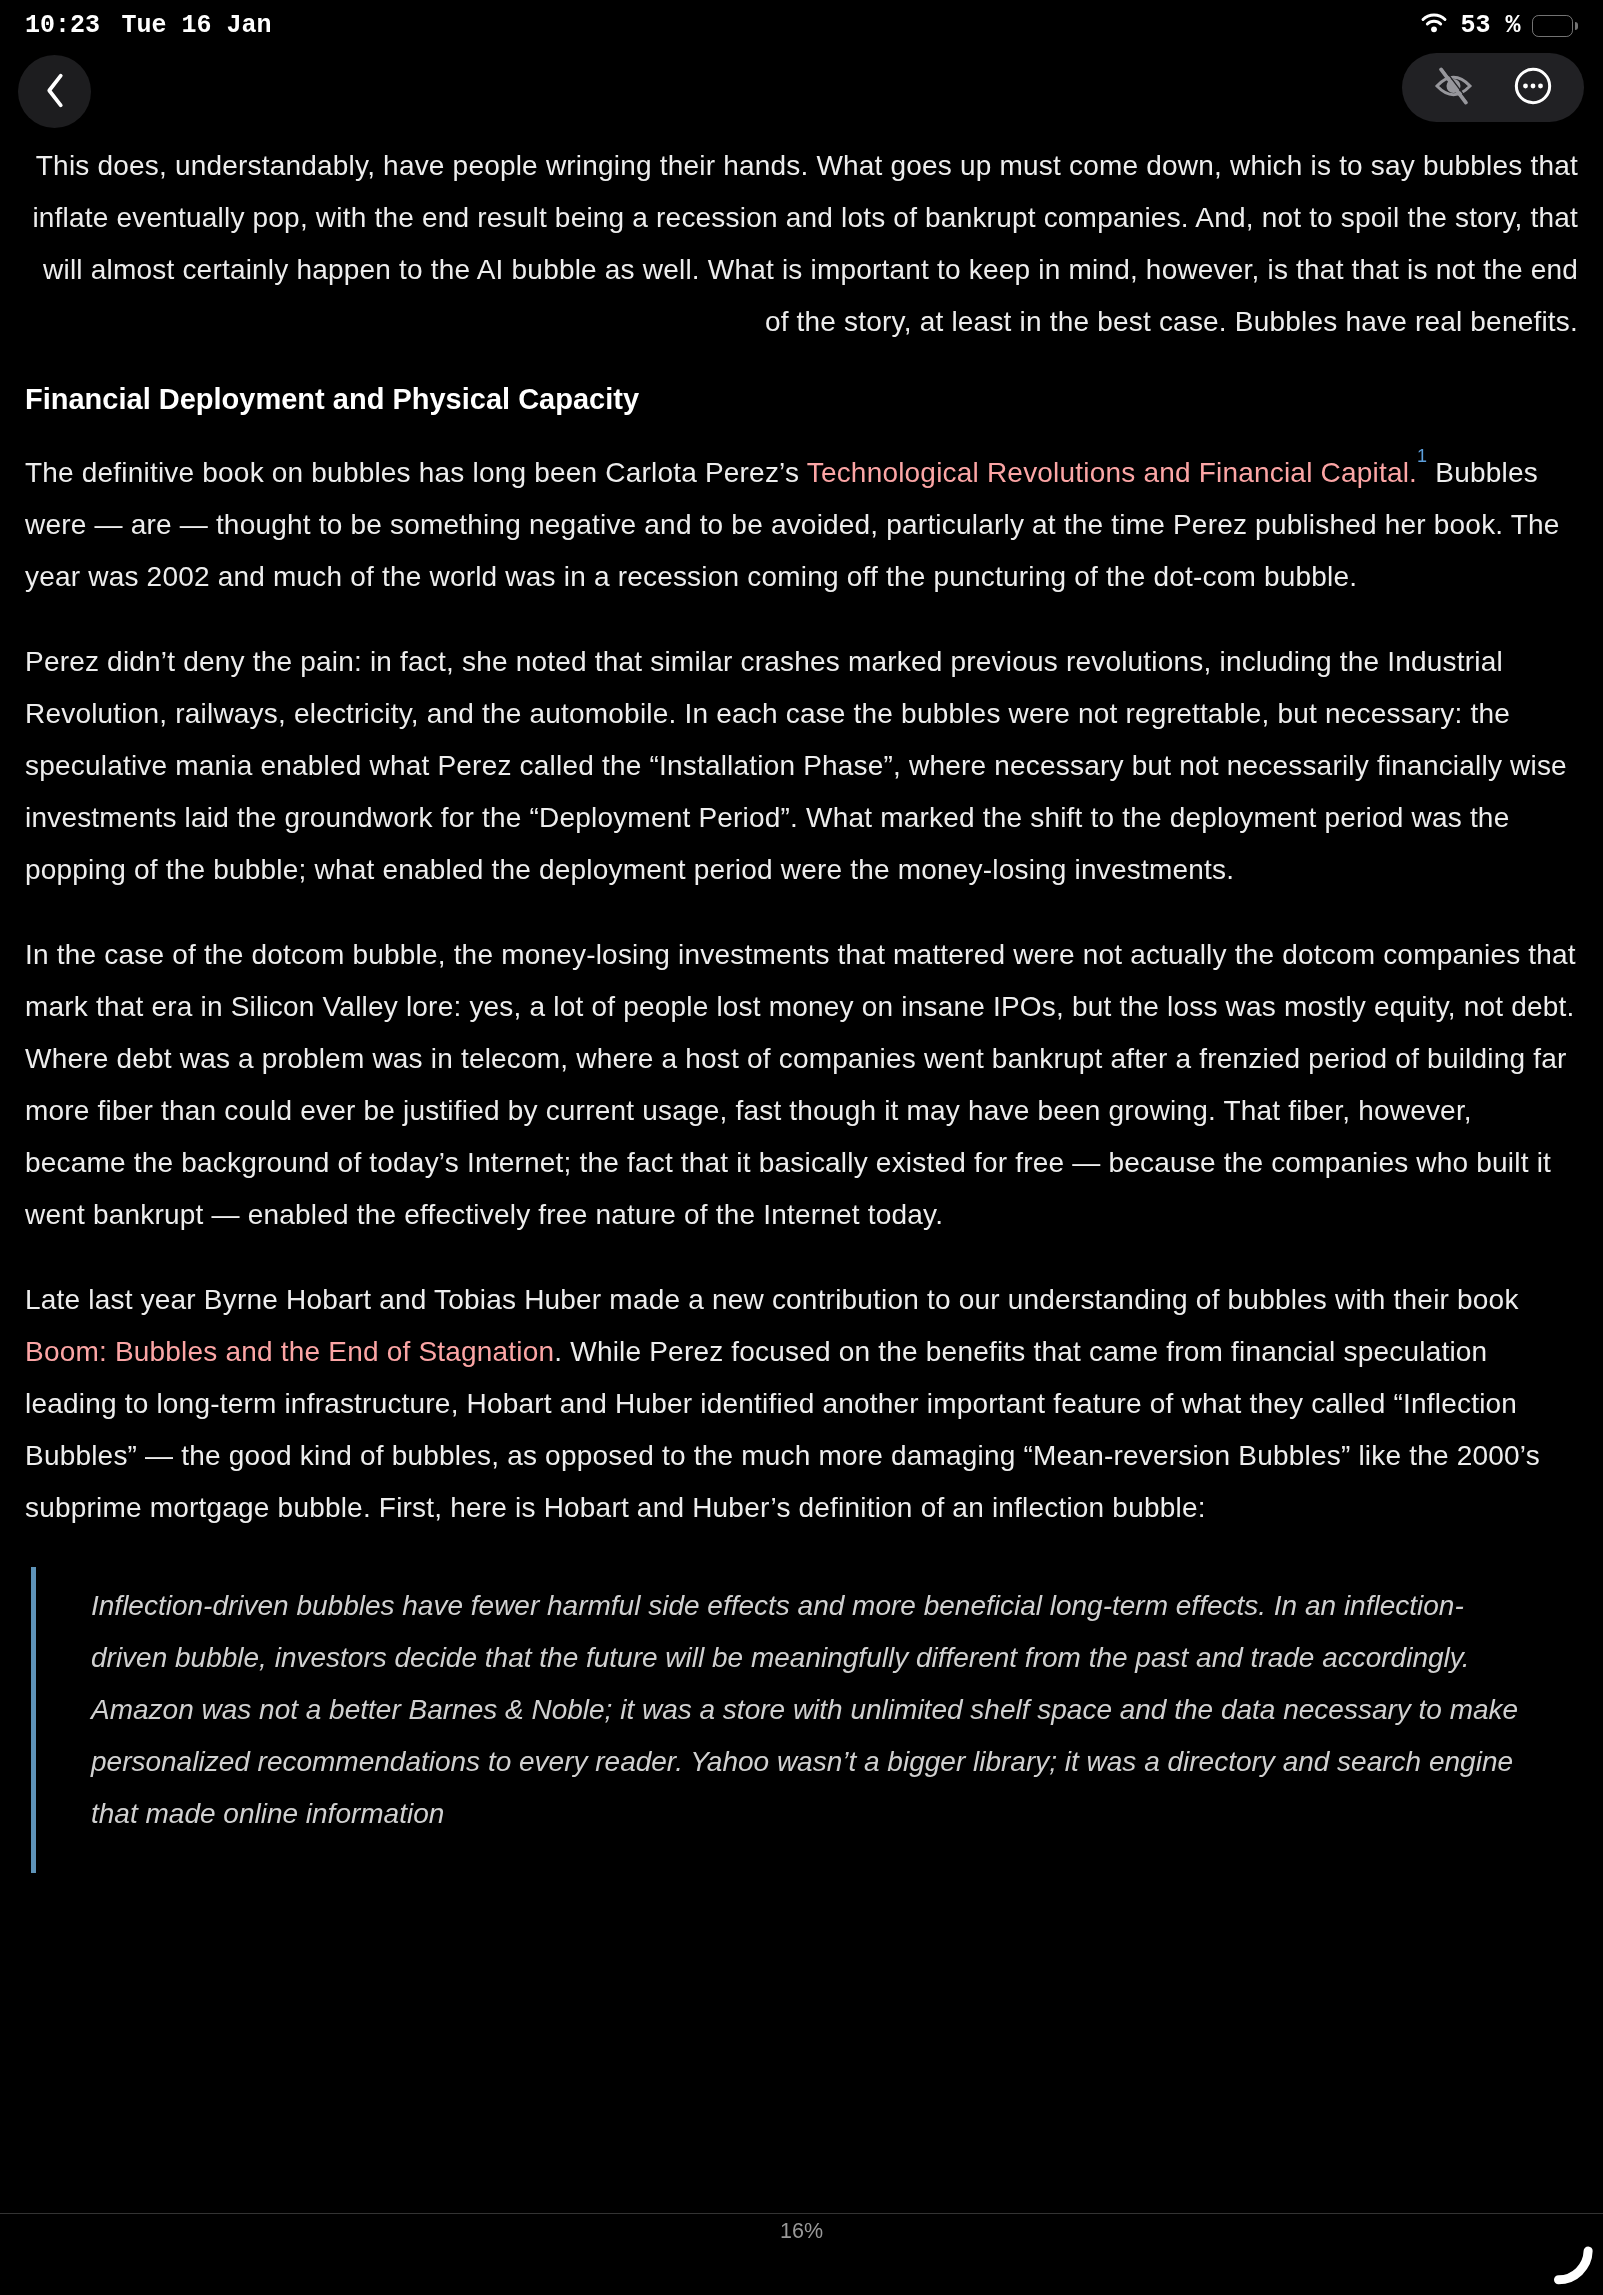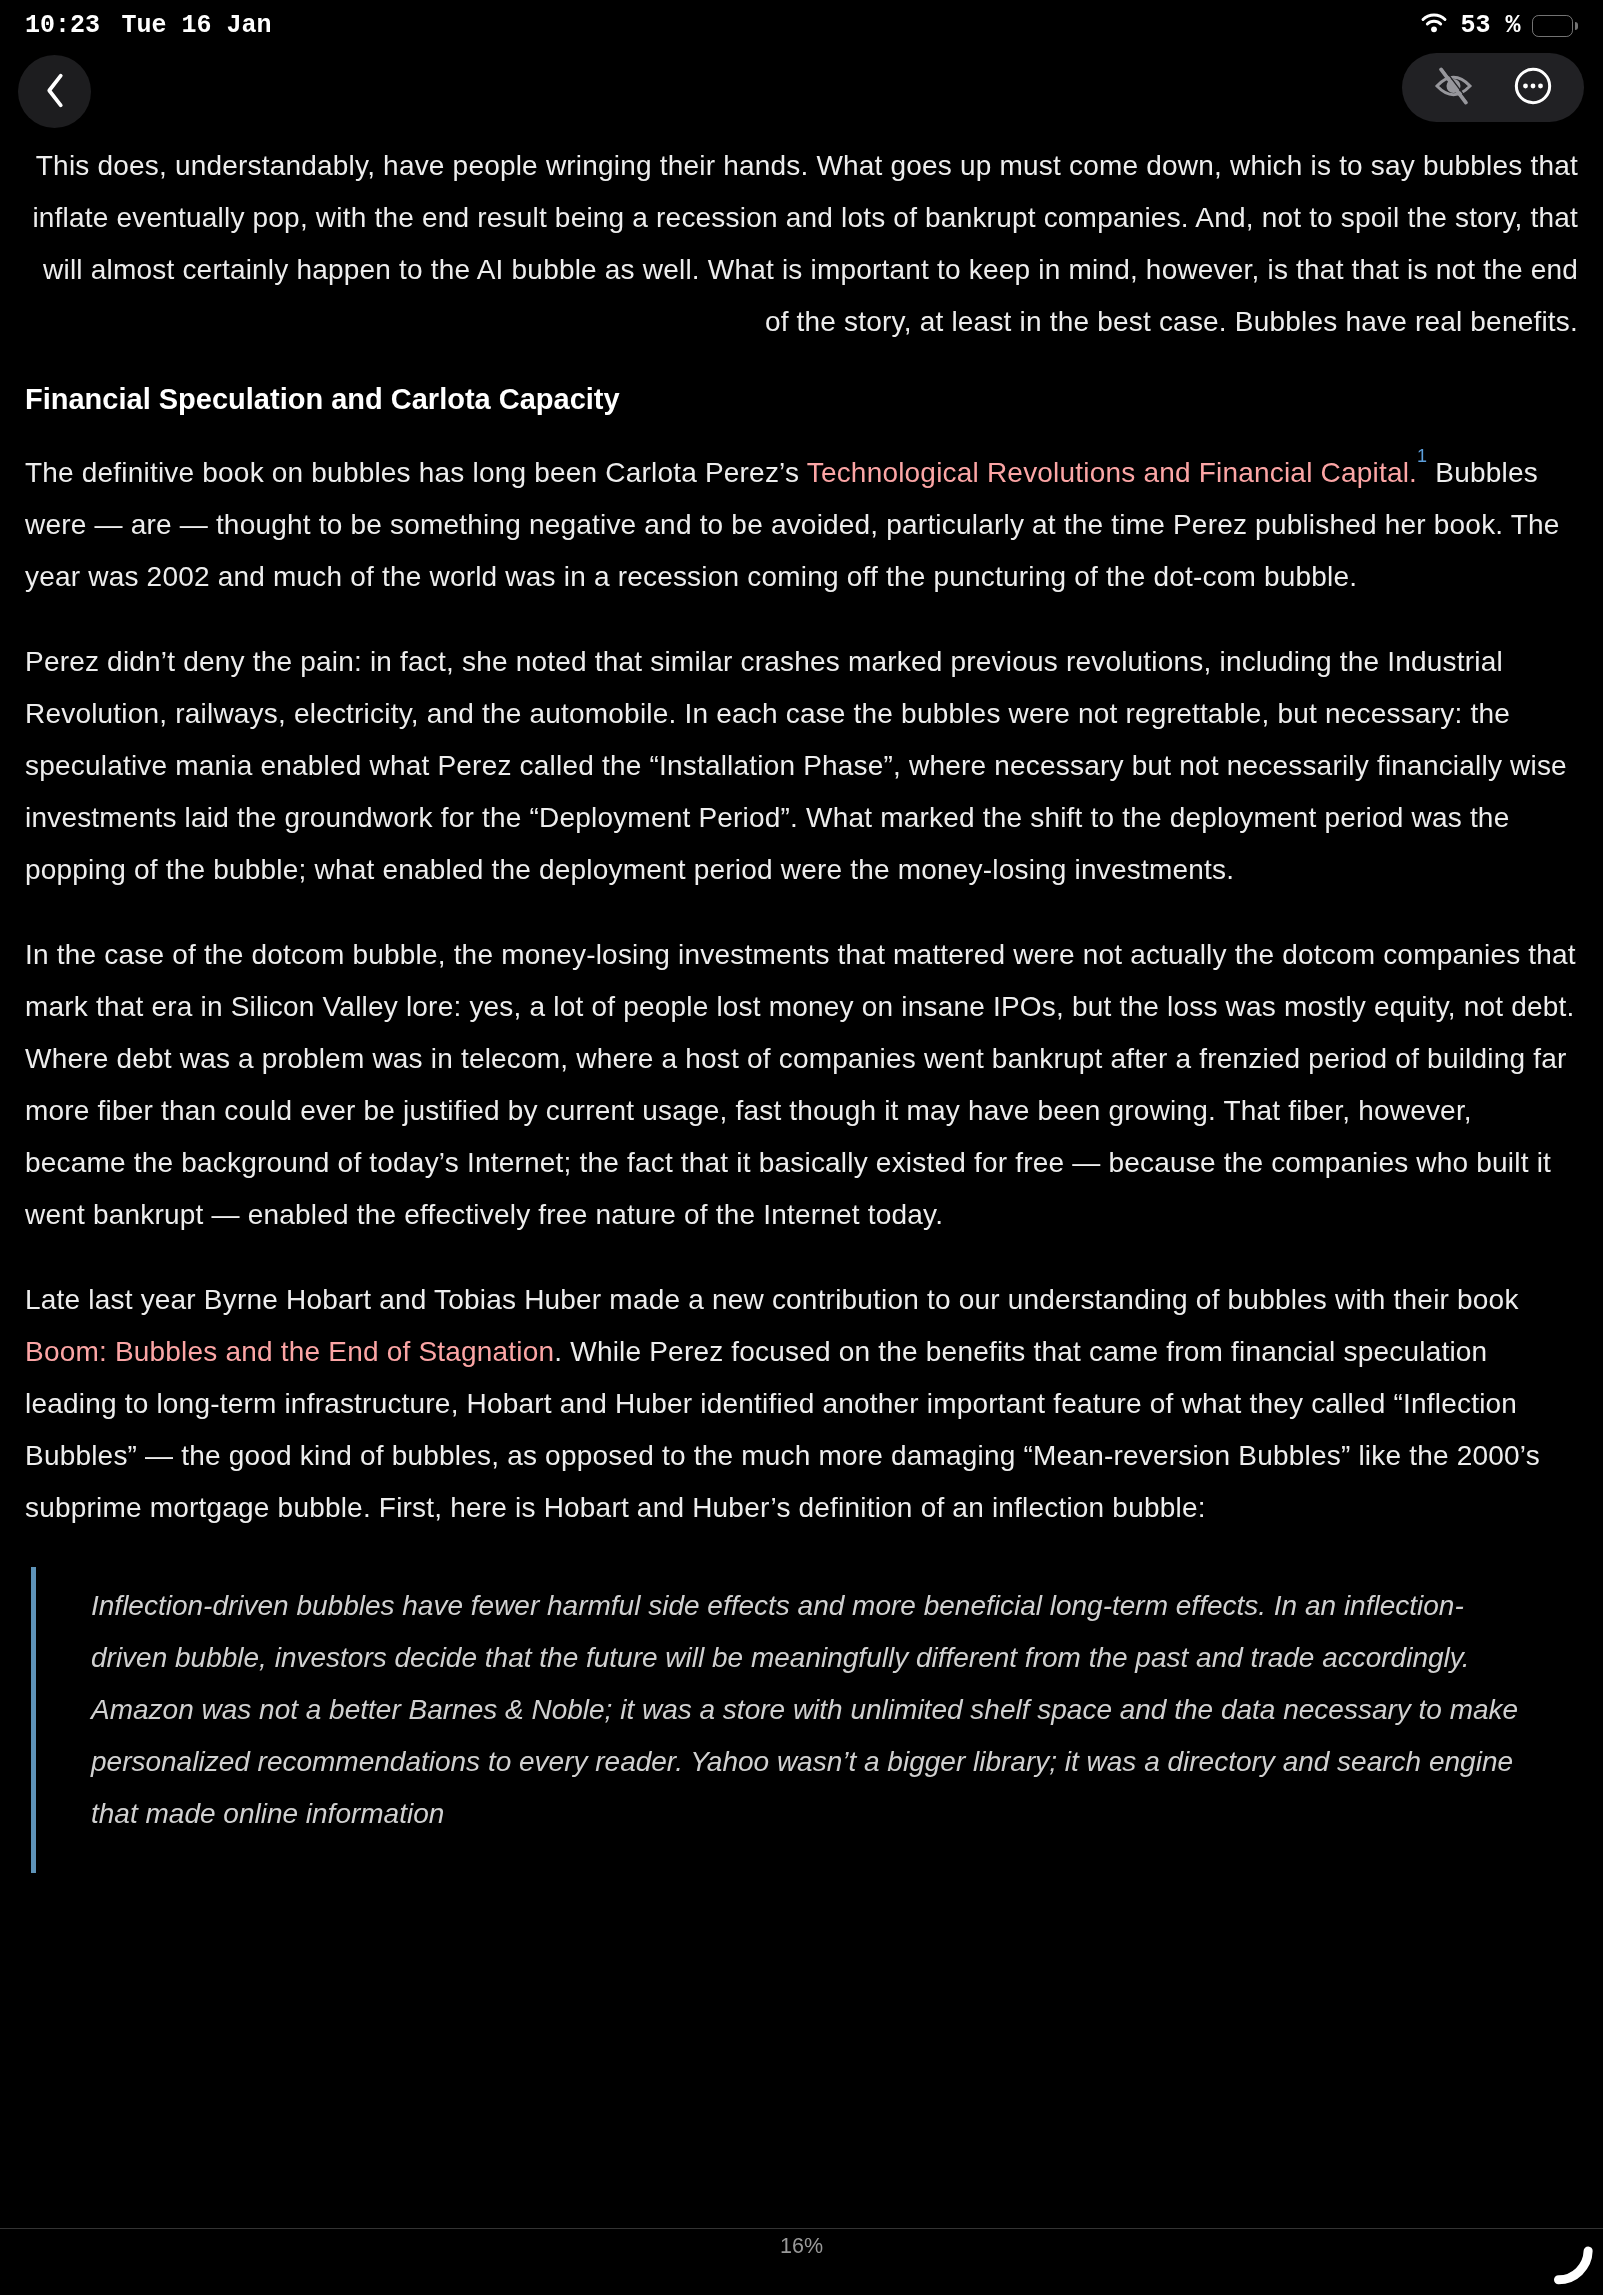--- a/index.html
+++ b/index.html
@@ -69,21 +69,21 @@
   }
   .article blockquote {
     margin: 23px 0 0 6px;
     border-left: 5.8px solid #5e93b8;
     padding: 13.2px 50px 33px 55px;
     font-style: italic; color: #d0d0d0;
     font-size: 28px; line-height: 52px;
   }
   
   .footer {
-    position: absolute; left: 0; right: 0; bottom: 0; height: 67px;
+    position: absolute; left: 0; right: 0; bottom: 0; height: 82px;
     background: #000; border-top: 0.8px solid #333;
     display: flex; justify-content: center;
   }
   .progress-label {
     color: #999; font-size: 21.5px; margin-top: 5px;
   }
   .progress-arc {
     position: absolute; right: 5px; bottom: 6.6px; width: 51px; height: 51px;
   }
 </style>
@@ -137,21 +137,21 @@
         <circle cx="15" cy="24" r="2.9" fill="#fff"></circle>
         <circle cx="24" cy="24" r="2.9" fill="#fff"></circle>
         <circle cx="33" cy="24" r="2.9" fill="#fff"></circle>
       </svg>
     </span>
   </button>
 </div>
 
 <article class="article">
     <p><span>This does, understandably, have people wringing their hands. What goes up must come down, which is to say bubbles that inflate eventually pop, with the end result being a recession and lots of bankrupt companies. And, not to spoil the story, that will almost certainly happen to the AI bubble as well. What is important to keep in mind, however, is that that is not the end of the story, at least in the best case. Bubbles have real benefits.</span></p>
-    <h3><span>Financial Speculation and Carlota Capacity</span></h3>
+    <h3><span>Financial Deployment and Physical Capacity</span></h3>
     <p><span>The definitive book on bubbles has long been Carlota Perez’s </span><a class="link" href="#">Technological Revolutions and Financial Capital.</a><sup class="footnote">1</sup><span> Bubbles were — are — thought to be something negative and to be avoided, particularly at the time Perez published her book. The year was 2002 and much of the world was in a recession coming off the puncturing of the dot-com bubble.</span></p>
     <p><span>Perez didn’t deny the pain: in fact, she noted that similar crashes marked previous revolutions, including the Industrial Revolution, railways, electricity, and the automobile. In each case the bubbles were not regrettable, but necessary: the speculative mania enabled what Perez called the “Installation Phase”, where necessary but not necessarily financially wise investments laid the groundwork for the “Deployment Period”. What marked the shift to the deployment period was the popping of the bubble; what enabled the deployment period were the money-losing investments.</span></p>
     <p><span>In the case of the dotcom bubble, the money-losing investments that mattered were not actually the dotcom companies that mark that era in Silicon Valley lore: yes, a lot of people lost money on insane IPOs, but the loss was mostly equity, not debt. Where debt was a problem was in telecom, where a host of companies went bankrupt after a frenzied period of building far more fiber than could ever be justified by current usage, fast though it may have been growing. That fiber, however, became the background of today’s Internet; the fact that it basically existed for free — because the companies who built it went bankrupt — enabled the effectively free nature of the Internet today.</span></p>
     <p><span>Late last year Byrne Hobart and Tobias Huber made a new contribution to our understanding of bubbles with their book </span><a class="link" href="#">Boom: Bubbles and the End of Stagnation</a><span>. While Perez focused on the benefits that came from financial speculation leading to long-term infrastructure, Hobart and Huber identified another important feature of what they called “Inflection Bubbles” — the good kind of bubbles, as opposed to the much more damaging “Mean-reversion Bubbles” like the 2000’s subprime mortgage bubble. First, here is Hobart and Huber’s definition of an inflection bubble:</span></p>
     <blockquote><span>Inflection-driven bubbles have fewer harmful side effects and more beneficial long-term effects. In an inflection-driven bubble, investors decide that the future will be meaningfully different from the past and trade accordingly. Amazon was not a better Barnes &amp; Noble; it was a store with unlimited shelf space and the data necessary to make personalized recommendations to every reader. Yahoo wasn’t a bigger library; it was a directory and search engine that made online information</span></blockquote>
   </article>
 
 <div class="footer">
   <span class="progress-label">16%</span>
   <span class="progress-arc">

